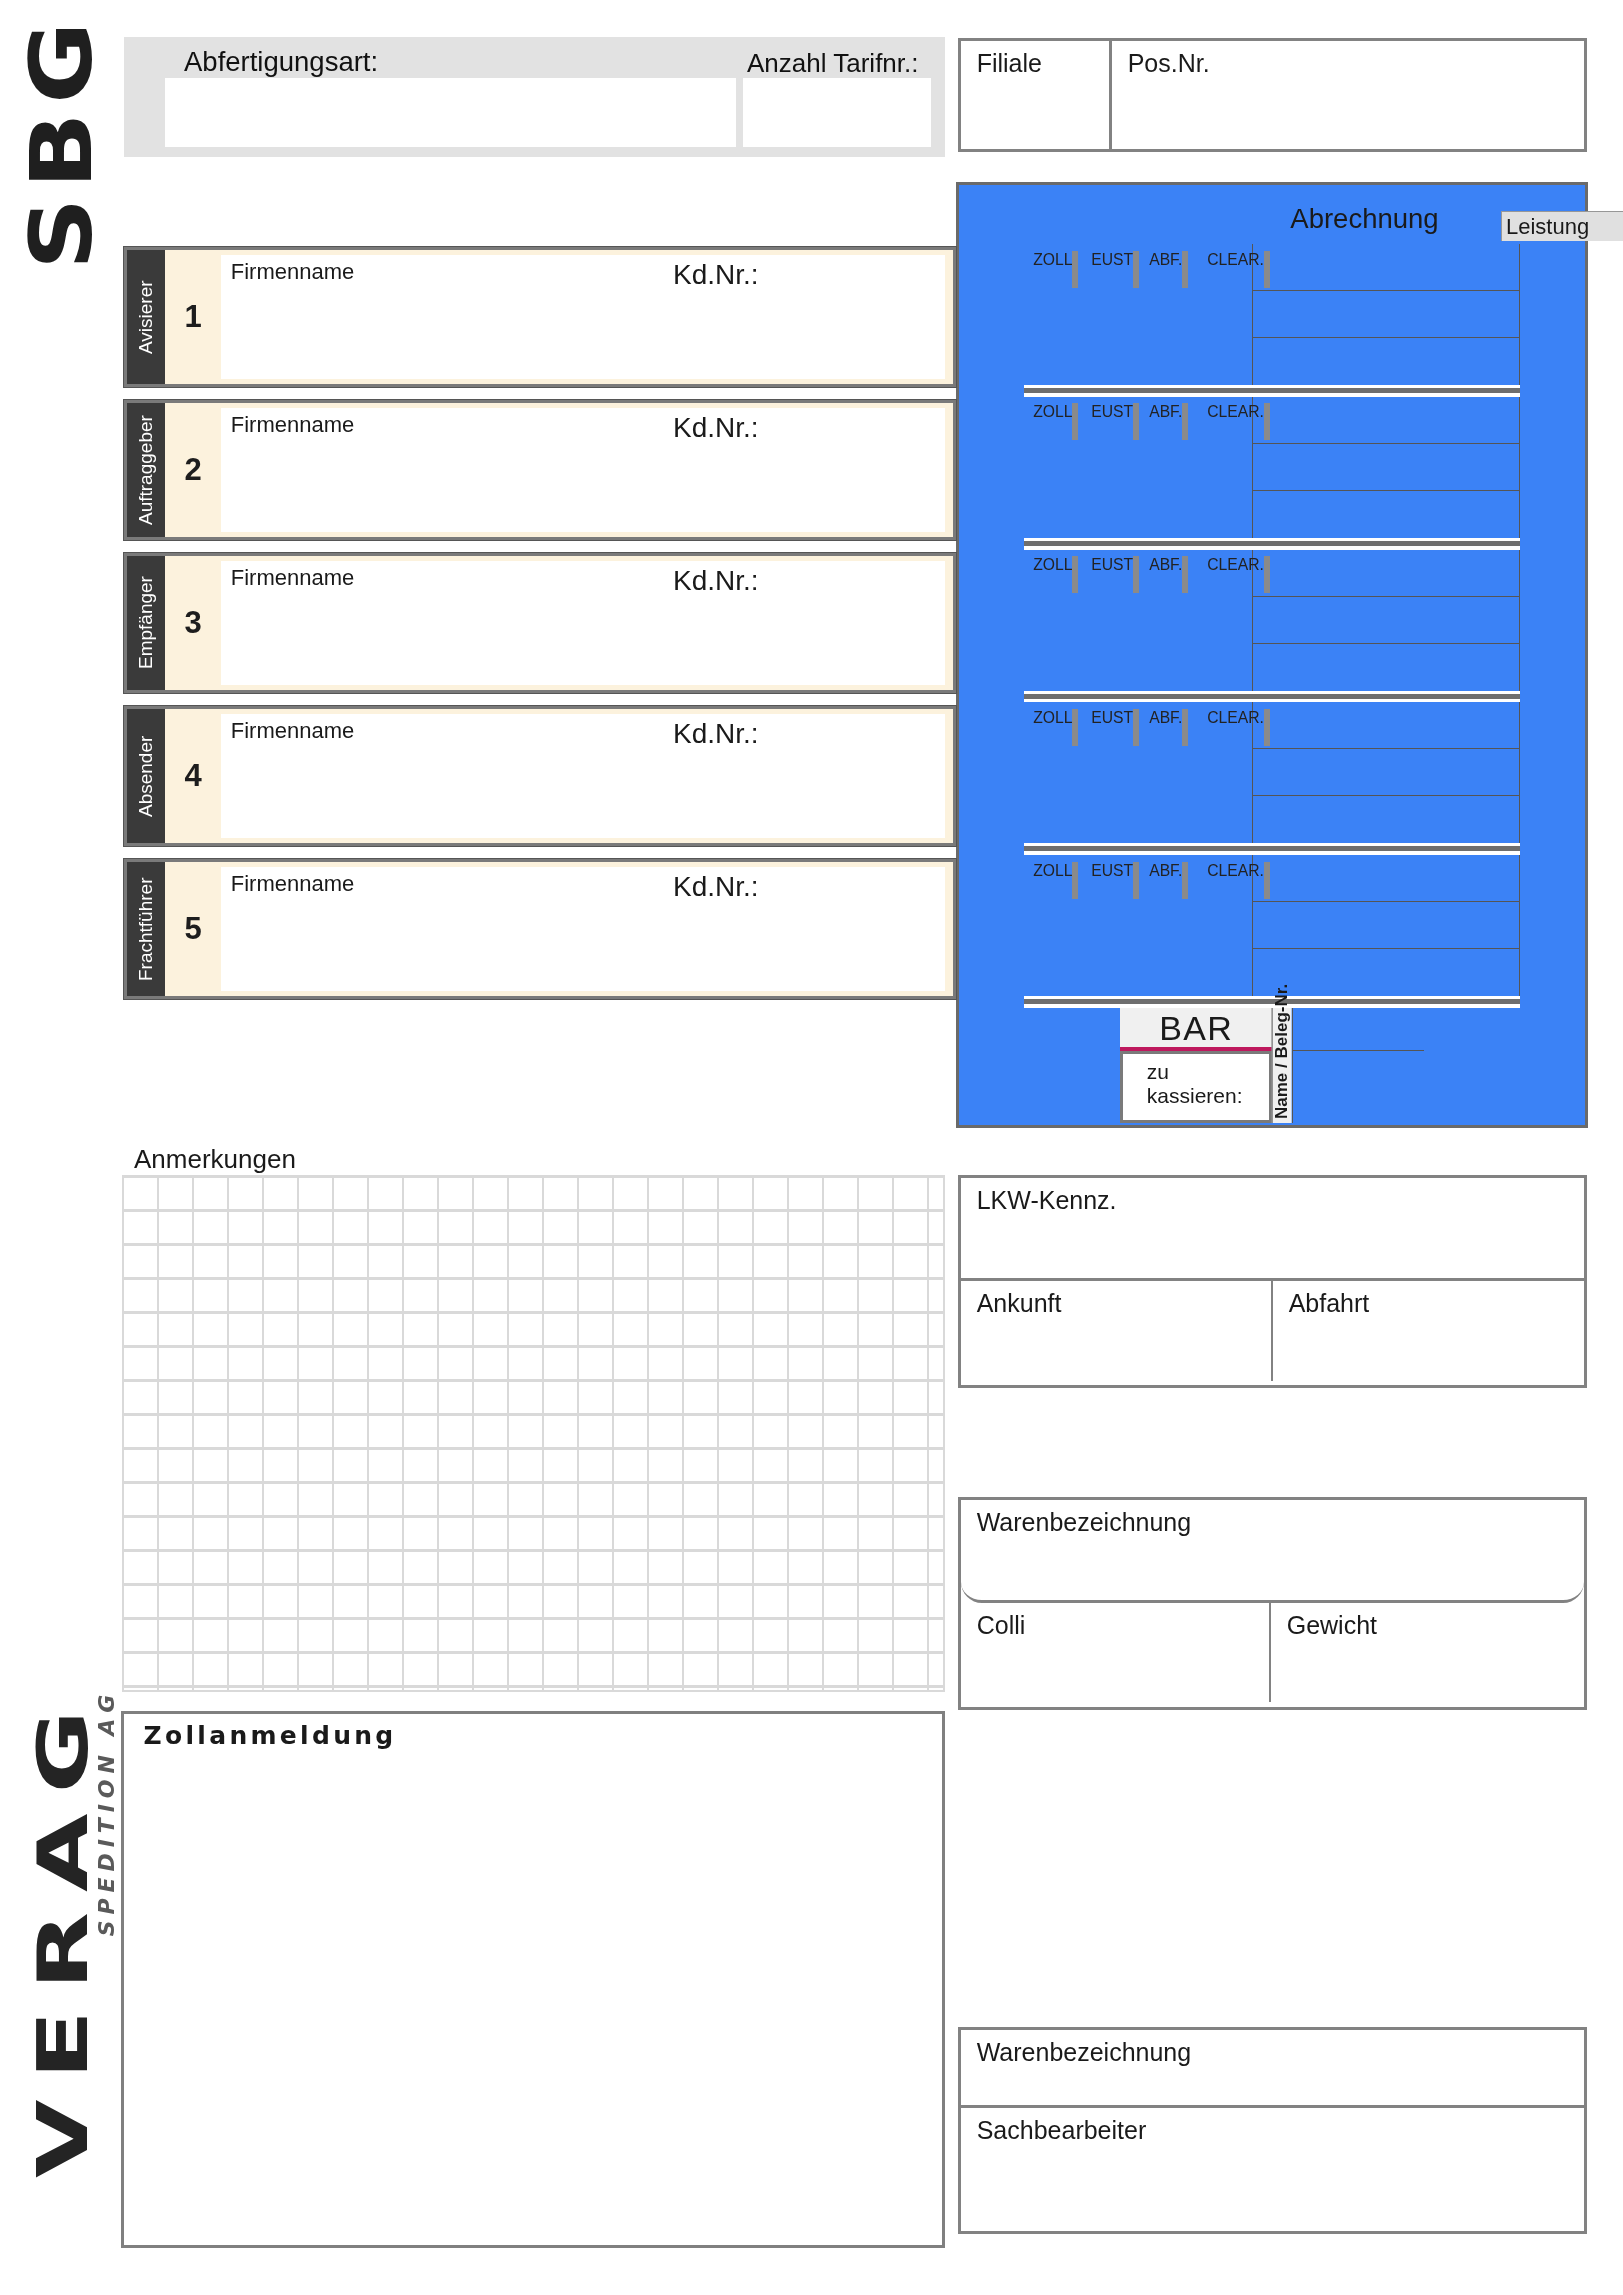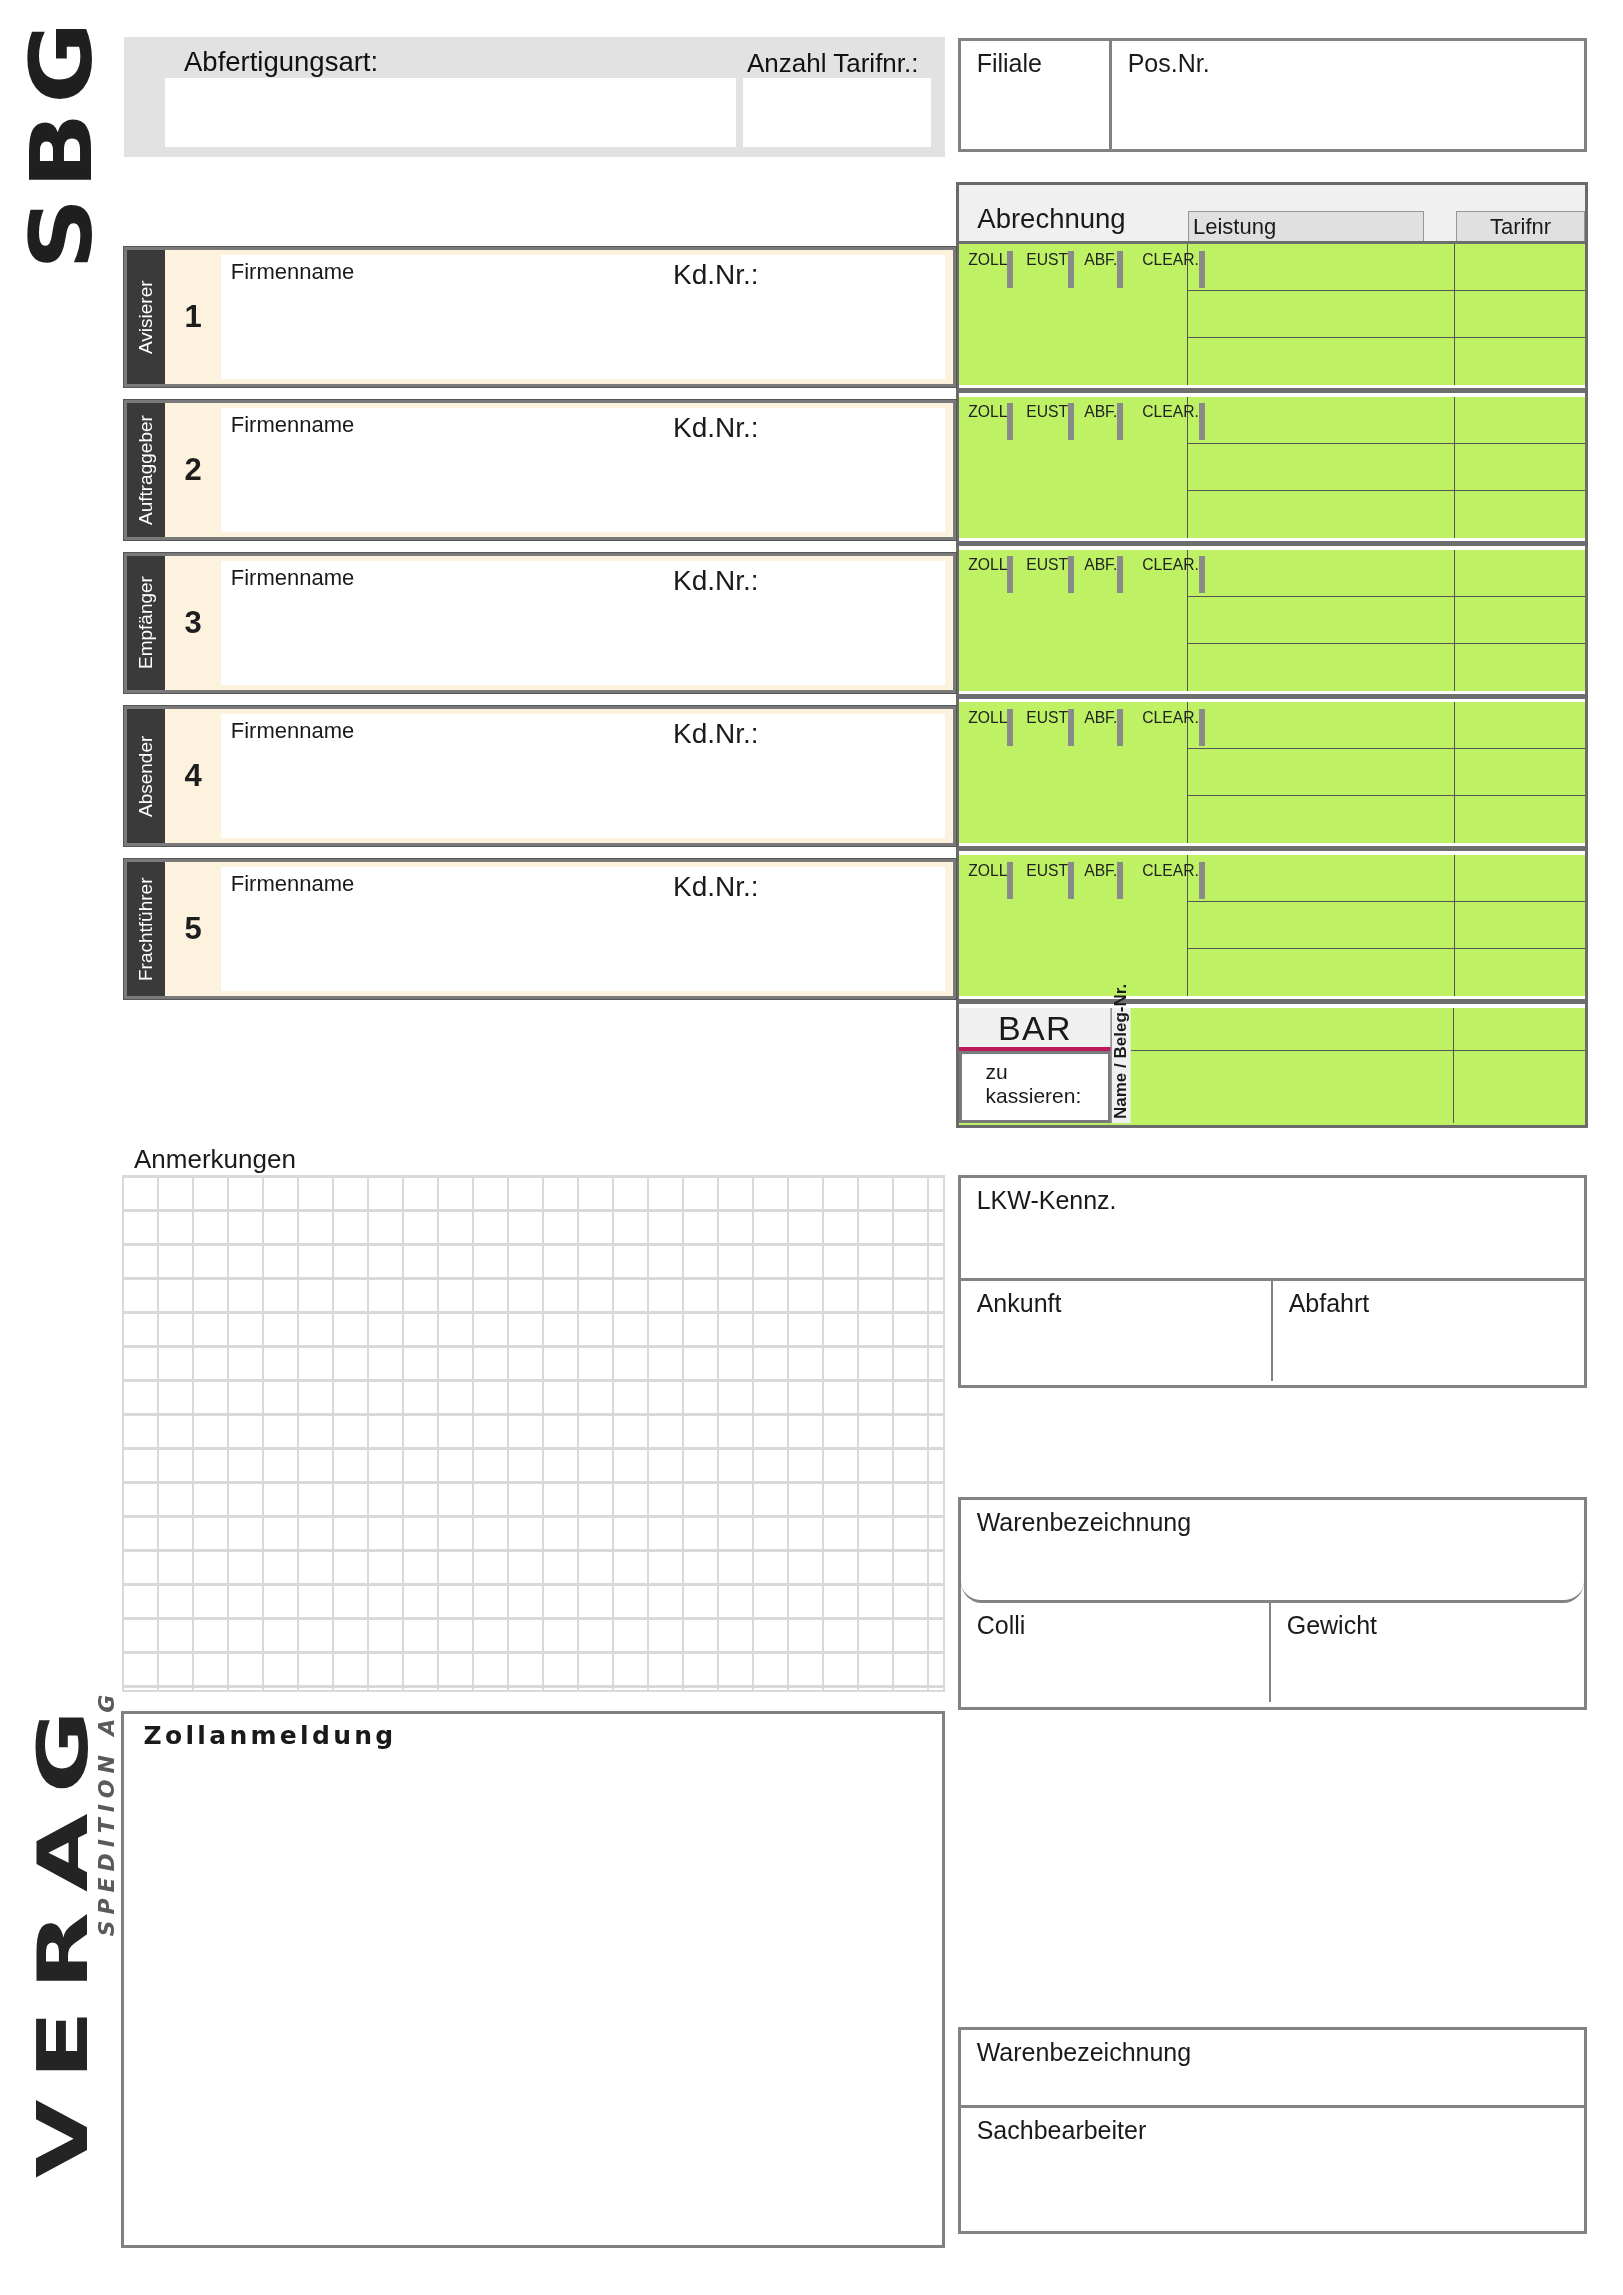--- a/index.html
+++ b/index.html
@@ -30,21 +30,21 @@
   #anzahl-input { position:absolute; left:619px; top:41px; width:188px; height:69px; background:#fff; }
 
   .filiale-box { left:958px; top:38px; width:629px; height:114px;
     border:3.9px solid #828282; display:flex; }
   .filiale-box .cell { height:100%; padding:7.9px 0 0 15.7px; font-size:25px; }
   .filiale-box .c1 { width:151px; border-right:3.3px solid #828282; }
   .filiale-box .c2 { flex:1; }
 
   
   .abr-table { left:956px; top:182px; width:632px; height:946px;
-    border:3.3px solid #6a6a6a; background:#bef264; display:flex; flex-direction:column; }
+    border:3.3px solid #6a6a6a; background:#3b82f6; display:flex; flex-direction:column;align-items:center; }
   .abr-header { height:59px; background:#f0f0f0; border-bottom:3.9px solid #6e6e6e; position:relative; flex:none; }
   .abr-title { position:absolute; left:18.3px; top:18.3px; font-size:27.5px; }
   .hdr-box { position:absolute; bottom:0; height:30px; background:#e0e0e0;
     border:1.3px solid #979797; border-bottom:none; font-size:22px; line-height:29px; }
   .hdr-leistung { left:229px; width:236px; padding-left:4px; }
   .hdr-betrag { left:497px; right:0; text-align:center; }
 
   .abr-section { height:141px; flex:none; display:grid;
     grid-template-columns:229px 266px 1fr; grid-template-rows:repeat(3,1fr); }
   .chk-cell { grid-row:1/4; grid-column:1; border-right:1.3px solid #555;

